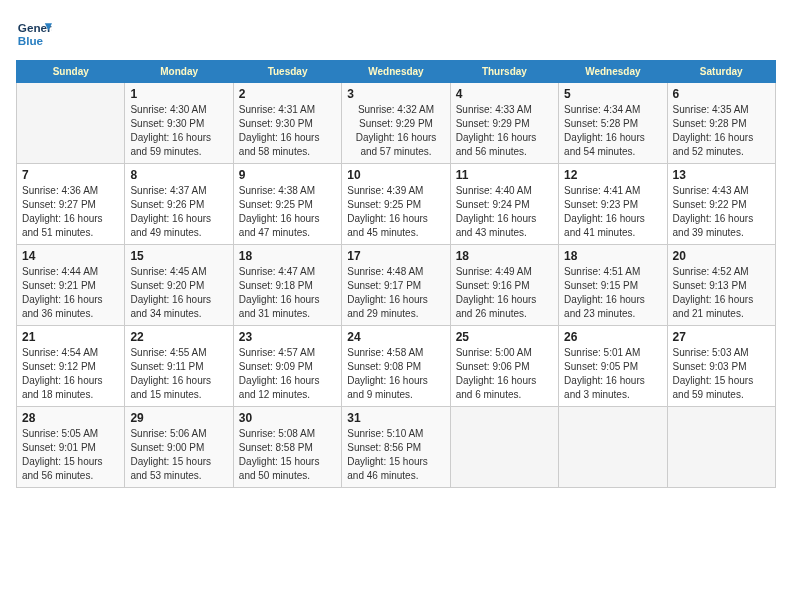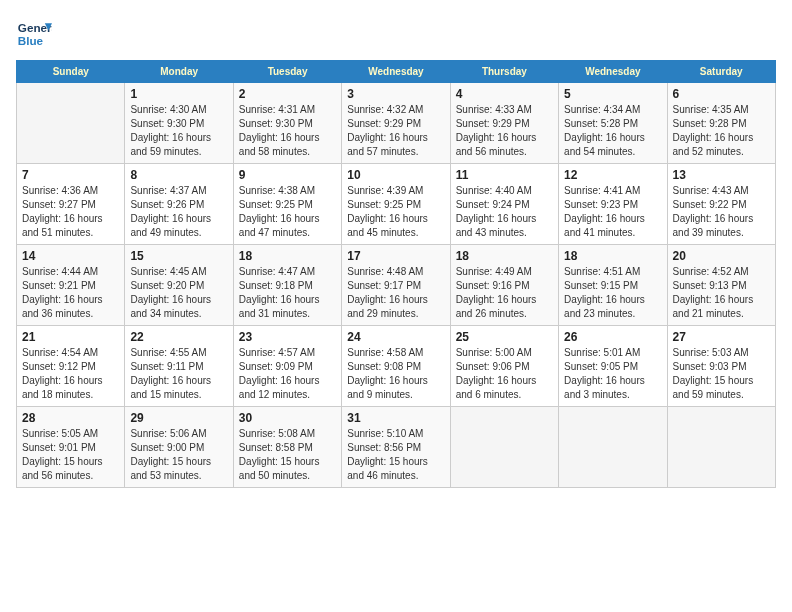--- a/index.html
+++ b/index.html
@@ -123,21 +123,21 @@
         </td>
         <td>
           <span class="day-num">2</span>
           <div class="cell-content" style="white-space: pre-line;">Sunrise: 4:31 AM
 Sunset: 9:30 PM
 Daylight: 16 hours
 and 58 minutes.</div>
         </td>
         <td>
           <span class="day-num">3</span>
-          <div class="cell-content" style="white-space: pre-line;">Sunrise: 4:32 AM
+          <div class="cell-content" style="white-space: pre-line; text-align: center;">Sunrise: 4:32 AM
 Sunset: 9:29 PM
 Daylight: 16 hours
 and 57 minutes.</div>
         </td>
         <td>
           <span class="day-num">4</span>
           <div class="cell-content" style="white-space: pre-line;">Sunrise: 4:33 AM
 Sunset: 9:29 PM
 Daylight: 16 hours
 and 56 minutes.</div>

